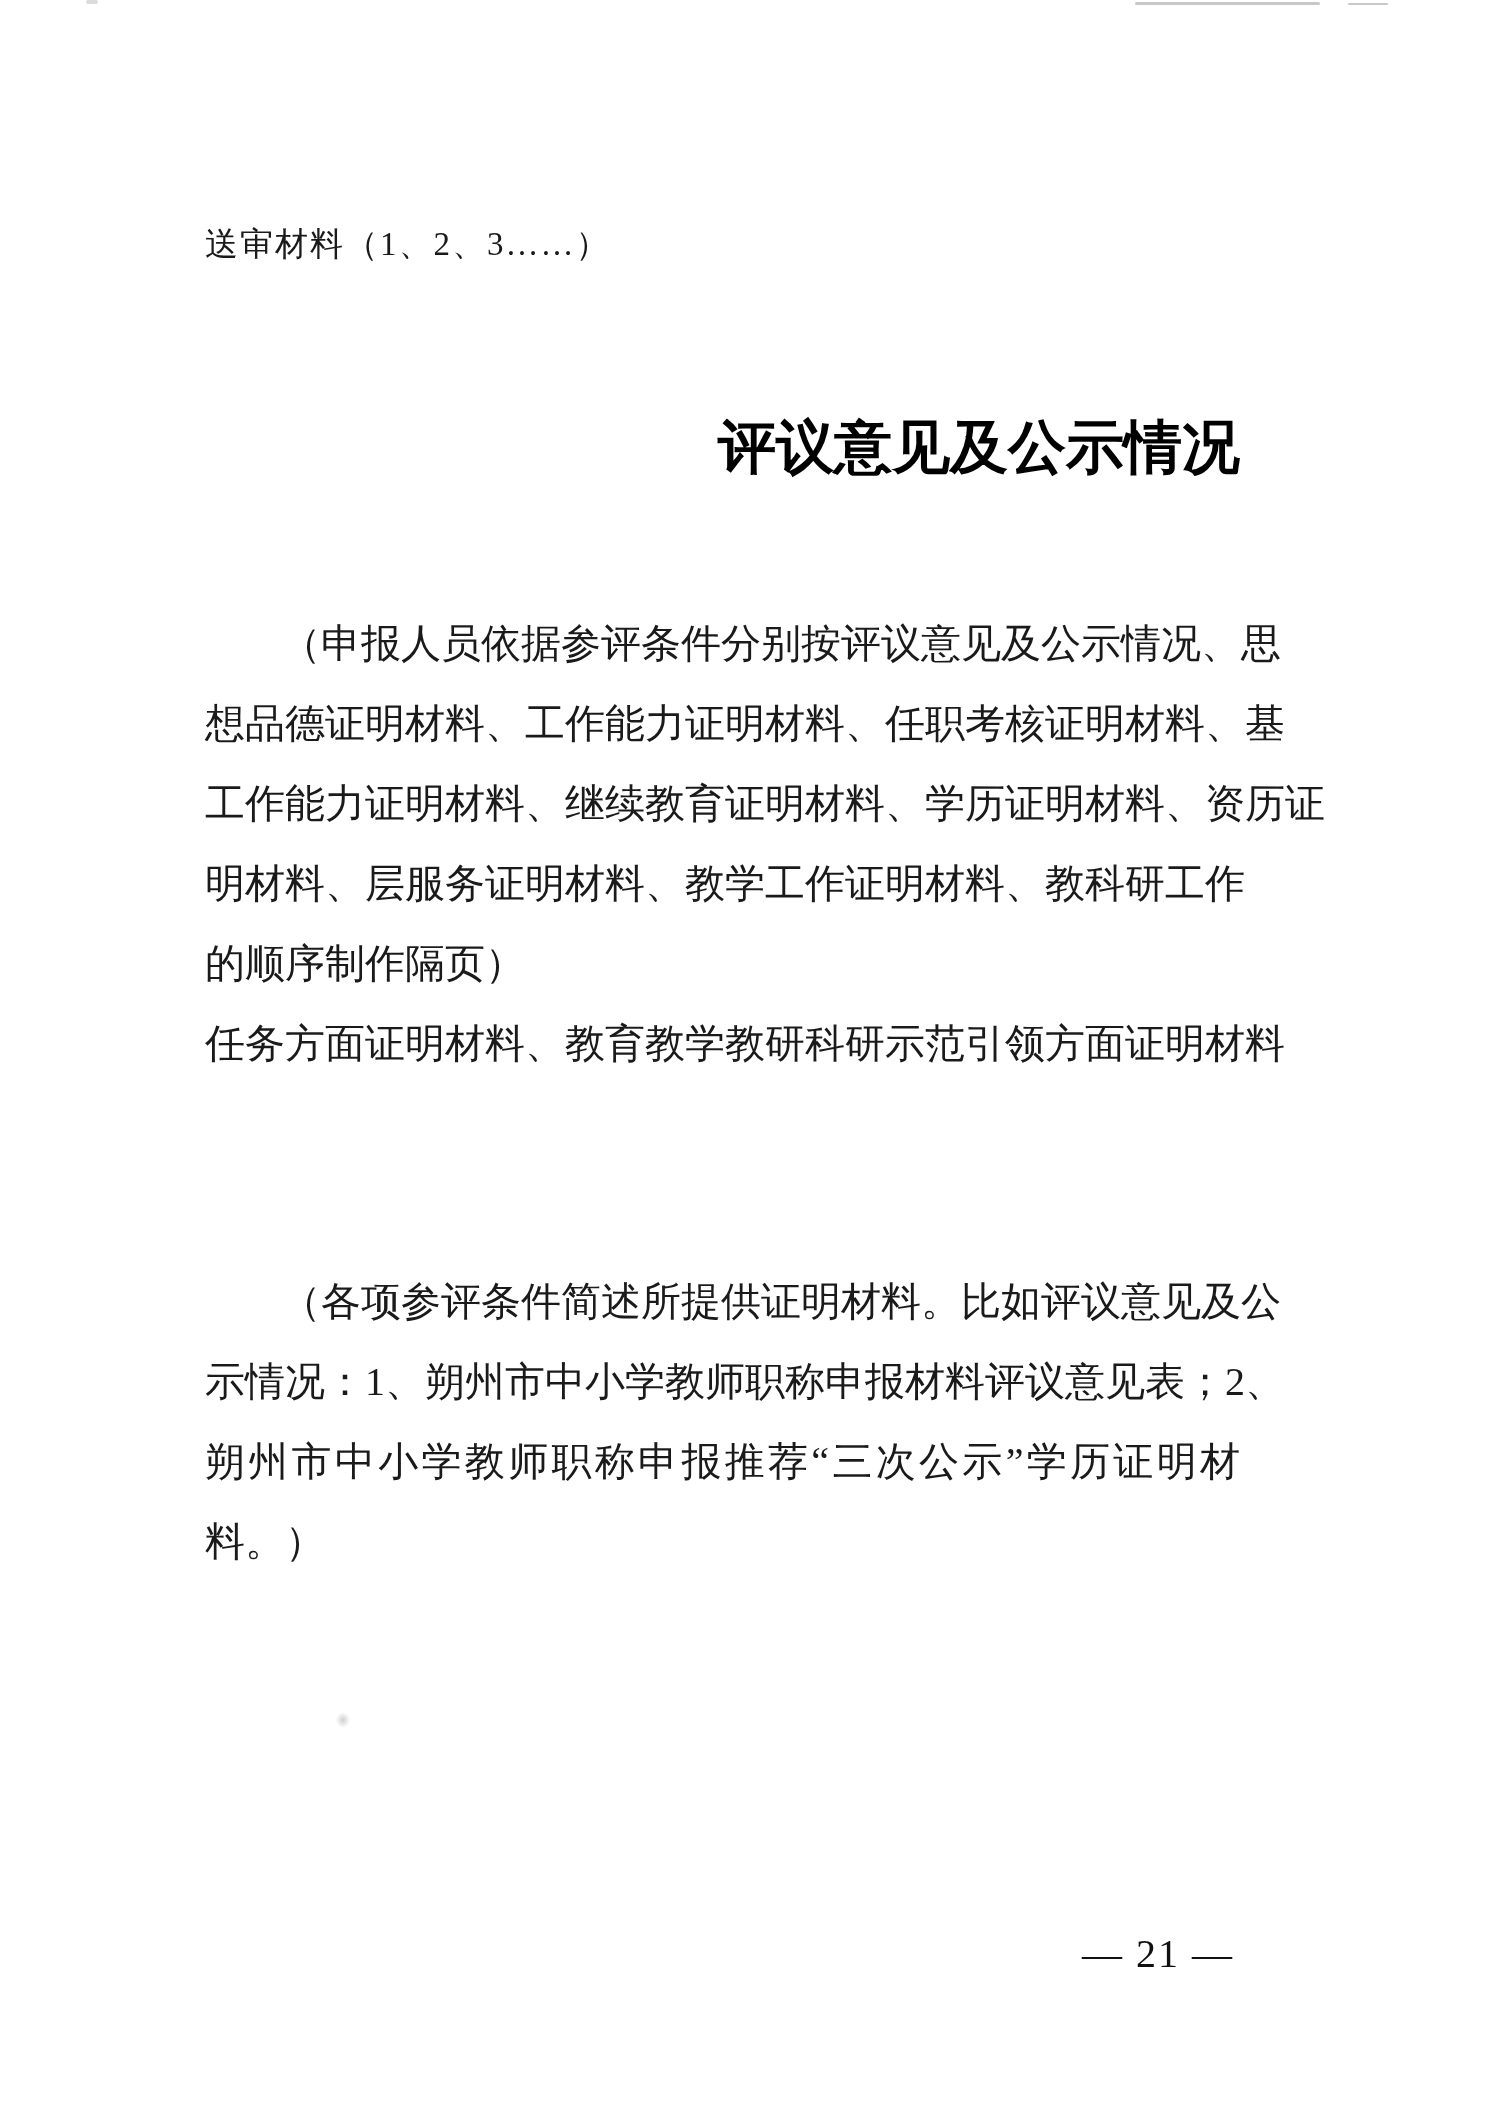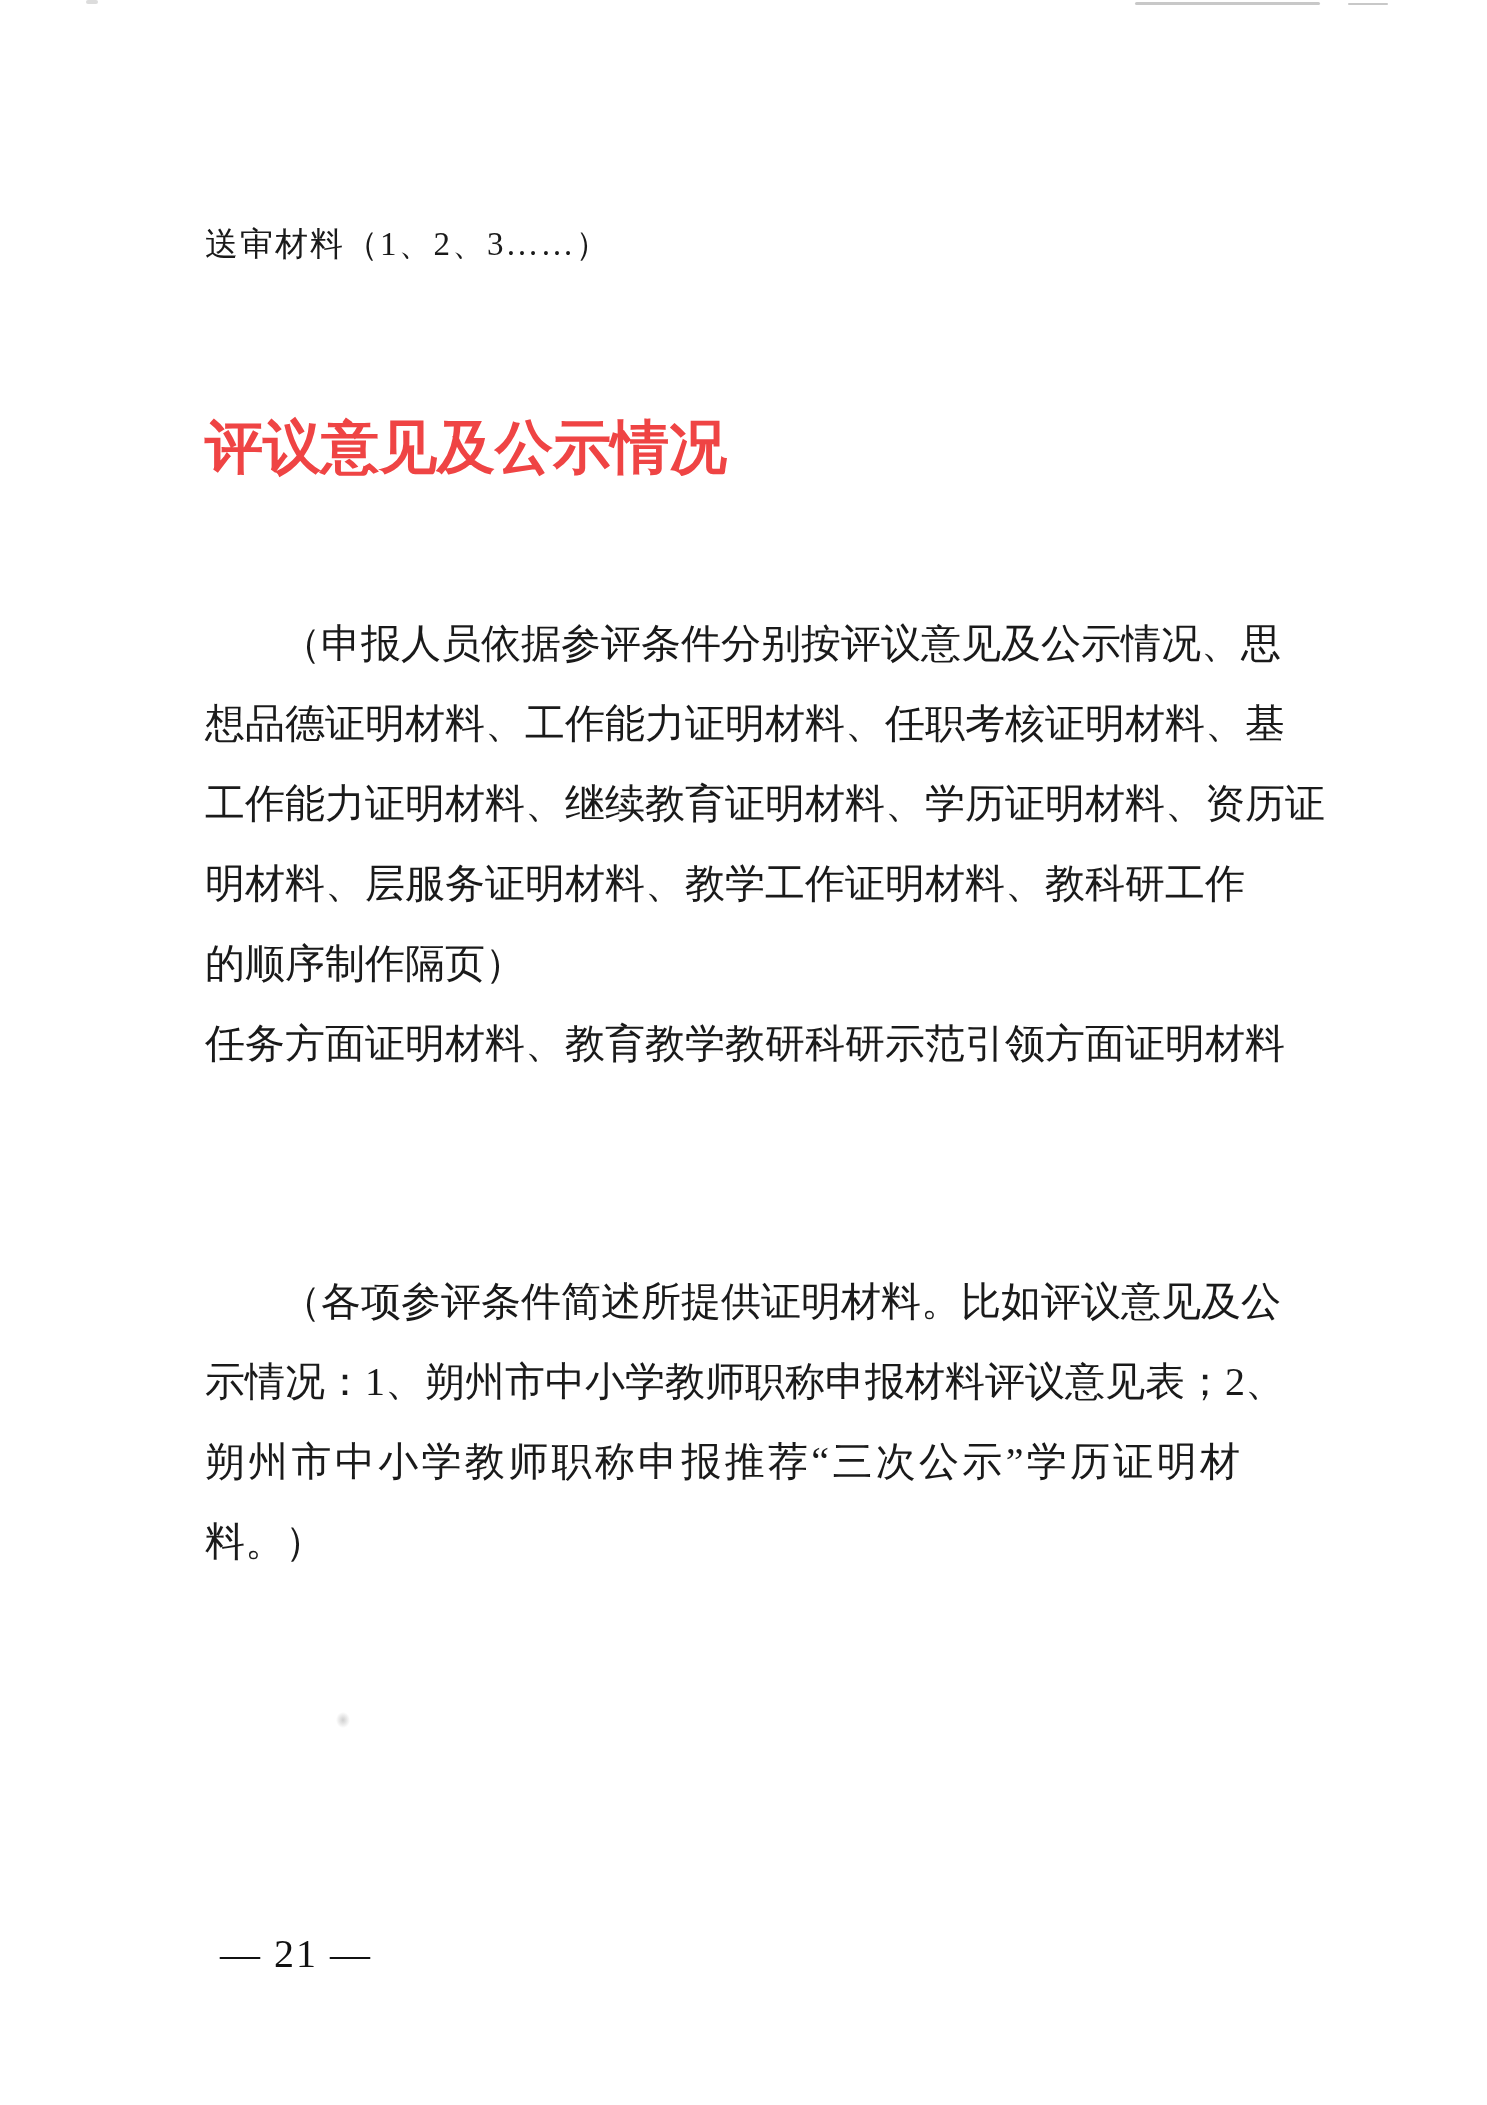--- a/index.html
+++ b/index.html
@@ -32,25 +32,25 @@
     letter-spacing: 2px;
     white-space: nowrap;
   }
 
   .title {
     position: absolute;
     left: 205px;
     top: 408px;
     width: 1035px;
     margin: 0;
-    text-align: left;
+    text-align: right;
     font-size: 58px;
     line-height: 80px;
     font-weight: bold;
-    color: #ef4444;
+    color: #000000;
     letter-spacing: 0px;
   }
 
   .para {
     position: absolute;
     left: 205px;
     width: 1035px;
     font-size: 40px;
   }
   .para1 { top: 604px; }
@@ -62,24 +62,24 @@
     text-align: justify;
     text-align-last: justify;
     text-justify: inter-character;
     white-space: nowrap;
   }
   .tline.indent { text-indent: 76px; }
   .tline.last   { text-align-last: left; white-space: normal; }
 
   .page-number {
     position: absolute;
-    left: 220px;
+    left: 199px;
     top: 1930px;
     width: 1035px;
-    text-align: left;
+    text-align: right;
     font-size: 40px;
     letter-spacing: 2px;
     color: #111111;
   }
 
   .smudge {
     position: absolute;
     left: 336px;
     top: 1712px;
     width: 14px;

